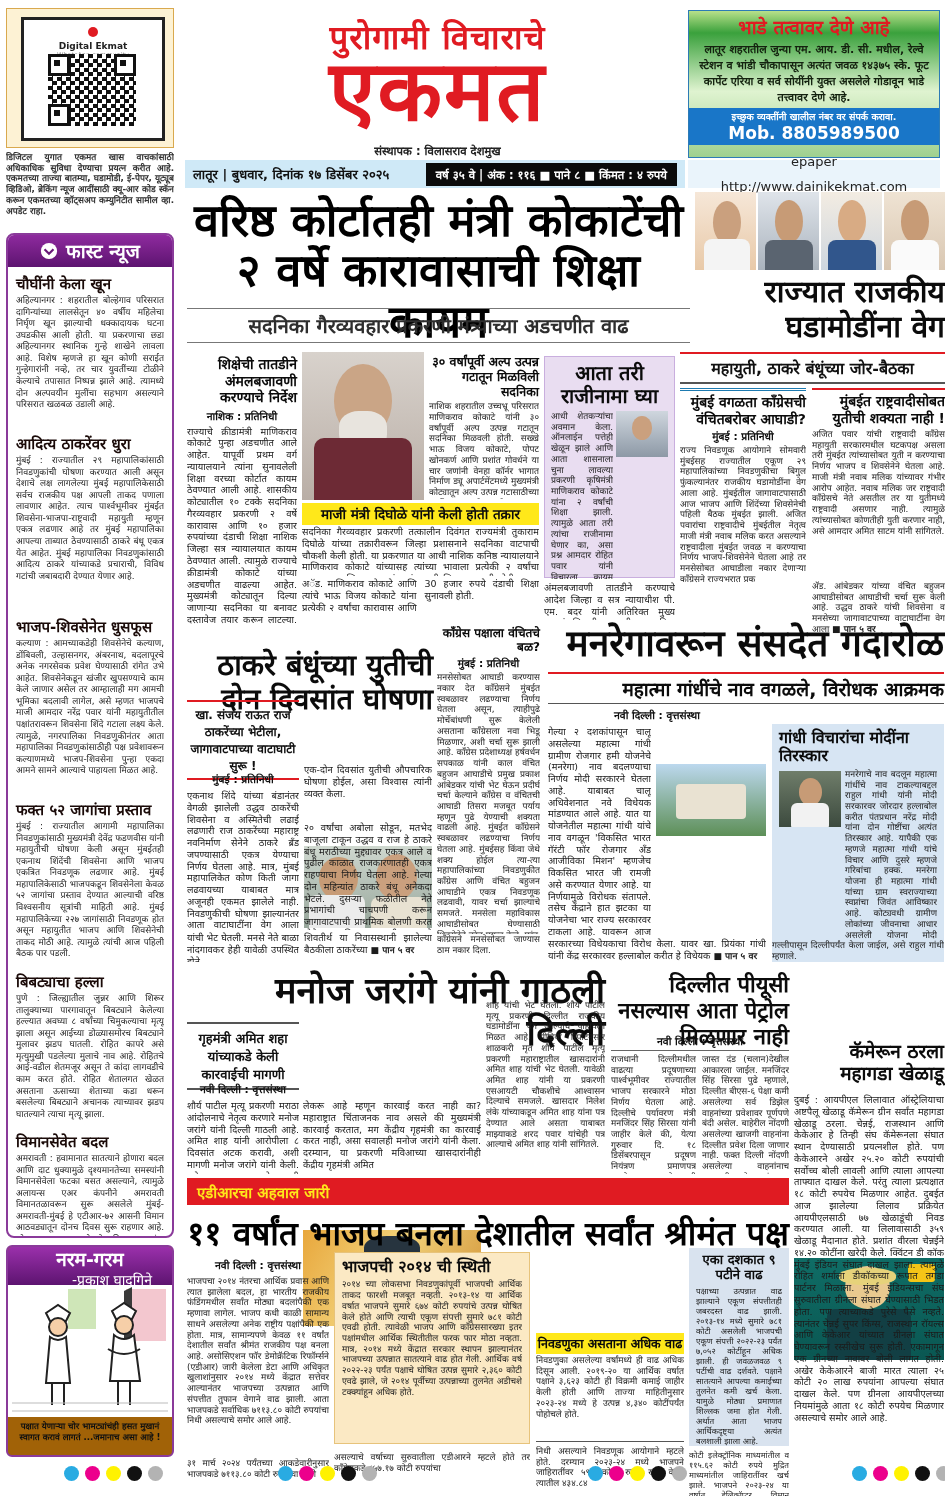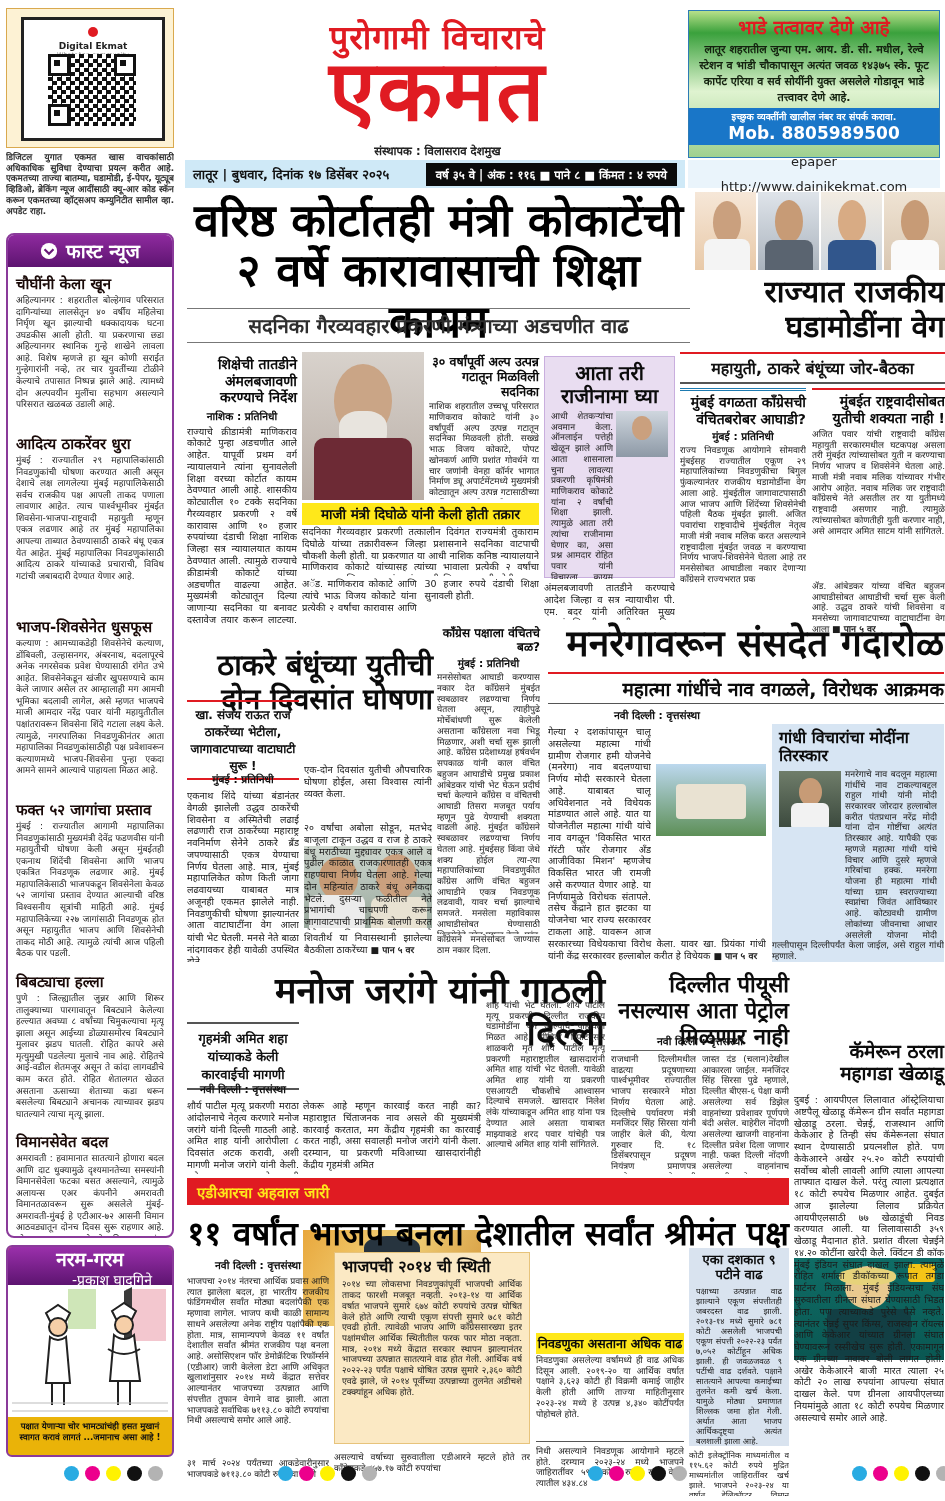--- a/index.html
+++ b/index.html
@@ -41,21 +41,21 @@
   .box-blue{background:#d7e5f3;padding:5px 7px;}
   .box-cream{background:#fbe9c4;border:1px solid #e7c37b;padding:5px 7px;}
   .box-lblue{background:#d9e3ef;padding:5px 7px;}
   .boxhead{font-weight:bold;font-size:15.5px;text-align:center;line-height:1.15;margin-bottom:3px;color:#0b0b0b;}
   
   #sidebar{border:2px solid #8a3a9a;border-radius:8px;overflow:hidden;}
   #fastnews-hd{background:linear-gradient(180deg,#8e2a9e,#5d1470);color:#fff;font-weight:bold;font-size:19px;
      display:flex;align-items:center;justify-content:center;gap:8px;height:32px;}
   .fn-item-hd{font-weight:bold;font-size:15px;color:#1a0a08;margin:6px 8px 2px;}
   .fn-item-bd{font-size:8.9px;line-height:1.3;text-align:justify;color:#222;margin:0 8px;overflow:hidden;}
-  #cartoon{border:2px solid #8a3a9a;border-radius:6px;overflow:hidden;background:#eab308;}
+  #cartoon{border:2px solid #8a3a9a;border-radius:6px;overflow:hidden;background:#a16207;}
   #cartoon-hd{background:linear-gradient(180deg,#9a30ab,#5d1470);color:#fff;text-align:center;height:38px;}
   #cartoon-cap{font-size:8.6px;font-weight:bold;text-align:center;line-height:1.3;color:#111;padding:0 4px;}
   .dots{display:flex;gap:6px;align-items:center;}
   .dot{width:15px;height:15px;border-radius:50%;}
   
   #adrstrip{background:#e01b22;color:#fff;display:flex;align-items:center;gap:8px;padding:0 10px;font-weight:bold;}
   #adr-label{color:#ffe81a;font-size:15px;}
   #adr-rest{font-size:14.5px;}
   #bjp-head{font-weight:bold;font-size:33px;text-align:center;color:#000;}
   .smallrule{border-top:1px solid #555;}

